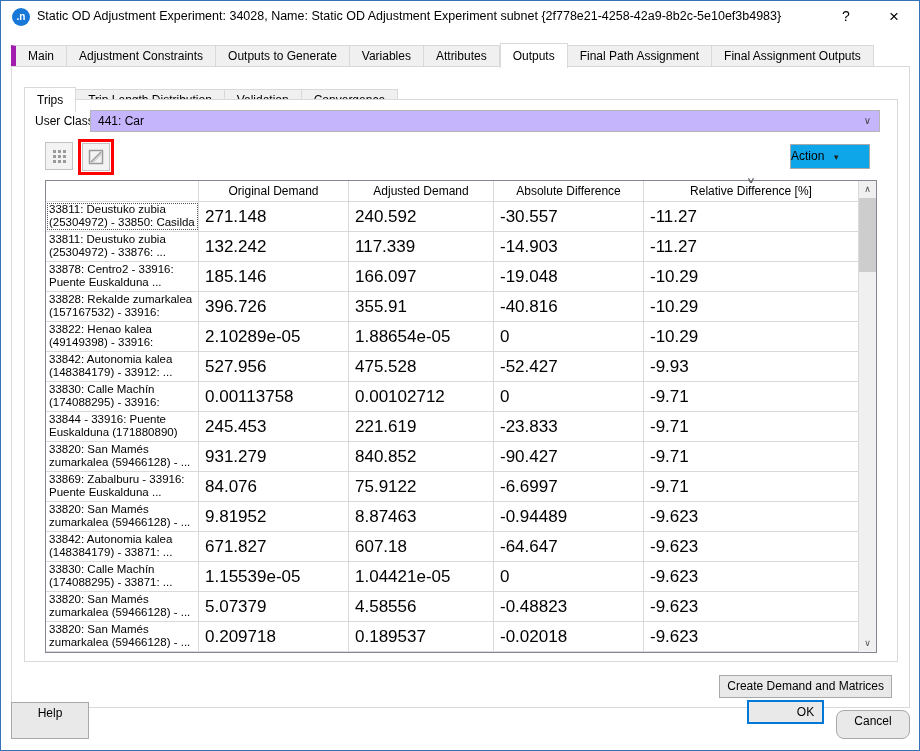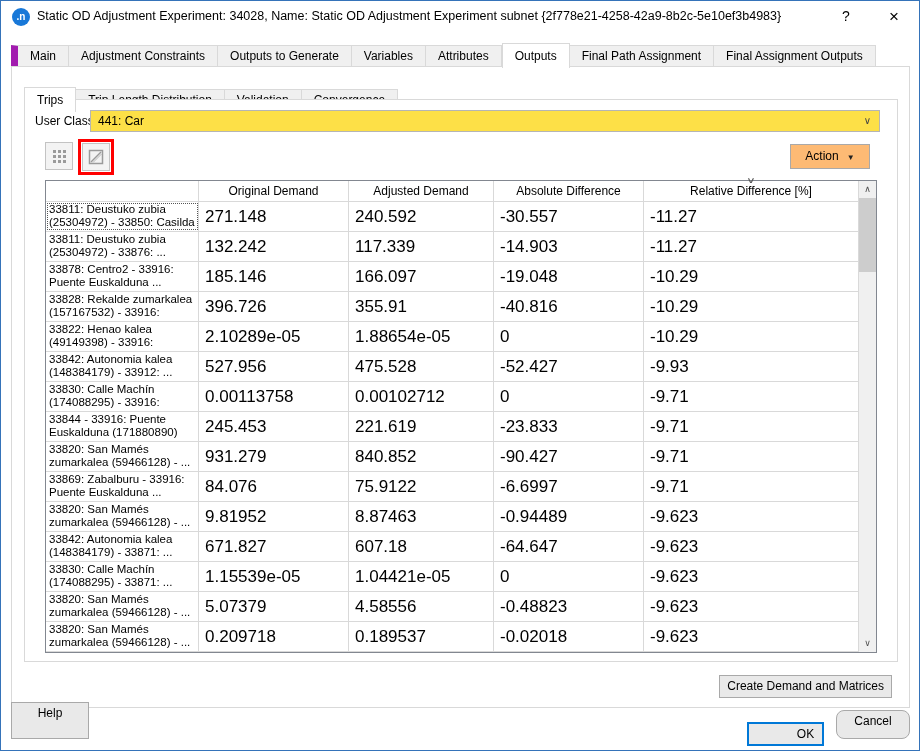--- a/index.html
+++ b/index.html
@@ -11,39 +11,39 @@
   .logo { position:absolute; left:11px; top:7px; width:18px; height:18px; border-radius:50%; background:#1878d8; color:#fff; font-size:10px; font-weight:bold; text-align:center; line-height:18px; }
   .title-text { position:absolute; left:36px; top:0; height:31px; line-height:31px; font-size:12.5px; white-space:nowrap; }
   .tb-btn { position:absolute; top:0; width:34px; height:31px; text-align:center; line-height:31px; cursor:default; }
   .tb-help { right:56px; font-size:14px; }
   .tb-close { right:8px; font-size:17px; }
 
   
   .tabbar { position:absolute; display:flex; align-items:flex-end; }
   .main-tabbar { left:10px; top:41px; height:25px; }
   .tab { height:22px; line-height:21px; padding:0 12px; background:#f0f0f0; border:1px solid #d9d9d9; border-left:none; white-space:nowrap; }
-  .tab:first-child { border-left:7px solid #a21caf; }
+  .tab:first-child { border-left:5px solid #a21caf; }
   .tab.active { height:25px; line-height:24px; background:#fff; border:1px solid #d9d9d9; border-bottom:none; position:relative; z-index:3; margin-bottom:-1px; }
 
   .main-panel { position:absolute; left:10px; right:9px; top:65px; height:642px; border:1px solid #d9d9d9; background:#fff; }
 
   .sub-tabbar { left:12px; top:20px; height:24px; }
   .sub-panel { position:absolute; left:12px; right:11px; top:32px; height:563px; border:1px solid #d9d9d9; background:#fff; }
 
   
   .uc-label { position:absolute; left:10px; top:14px; }
-  .combo { position:absolute; left:65px; right:17px; top:10px; height:22px; background:#fde047; border:1px solid #b5b5b5; line-height:20px; padding-left:7px; }
+  .combo { position:absolute; left:65px; right:17px; top:10px; height:22px; background:#c4b5fd; border:1px solid #b5b5b5; line-height:20px; padding-left:7px; }
   .combo .chev { position:absolute; right:8px; top:0; line-height:20px; font-size:10px; color:#444; }
 
   
   .tool-btn { position:absolute; width:28px; height:28px; background:#f3f3f3; border:1px solid #c3c3c3; display:flex; align-items:center; justify-content:center; }
   .btn-grid { left:20px; top:42px; }
   .red-box { position:absolute; left:53px; top:39px; padding:1px; border:3px solid #ff0000; }
   .red-box .tool-btn { position:static; }
-  .action-btn { position:absolute; right:27px; top:44px; width:80px; height:25px; background:#fdba74; border:1px solid #a9a9a9; text-align:center; line-height:23px; }
+  .action-btn { position:absolute; right:27px; top:44px; width:80px; height:25px; background:#0ea5e9; border:1px solid #a9a9a9; line-height:23px; }
   .action-btn .arrow { font-size:8px; margin-left:8px; color:#222; }
 
   
   .tbl { position:absolute; left:20px; top:80px; width:832px; height:473px; border:1px solid #828790; background:#fff; }
   .thead { display:flex; height:21px; border-bottom:1px solid #d9d9d9; }
   .th { border-right:1px solid #d9d9d9; text-align:center; line-height:20px; position:relative; font-size:12px; }
   .c0 { width:153px; } .c1 { width:150px; } .c2 { width:145px; } .c3 { width:150px; } .c4 { width:215px; }
   .sort-ind { position:absolute; top:-4px; left:50%; transform:translateX(-50%) scaleX(1.6); font-size:8px; color:#555; line-height:8px; }
   .tbody { height:450px; overflow:hidden; }
   .trow { display:flex; height:30px; border-bottom:1px solid #d9d9d9; }
@@ -55,21 +55,21 @@
   
   .vscroll { position:absolute; right:0; top:0; width:17px; height:471px; background:#f0f0f0; }
   .sc-arrow { position:absolute; left:0; width:17px; height:17px; text-align:center; font-size:9px; color:#505050; line-height:17px; }
   .sc-up { top:0; } .sc-down { bottom:0; }
   .sc-thumb { position:absolute; left:0; top:17px; width:17px; height:74px; background:#cdcdcd; }
 
   
   .push-btn { background:#e9e9e9; border:1px solid #a9a9a9; text-align:center; font-size:12px; }
   .create-btn { position:absolute; right:17px; bottom:9px; height:23px; line-height:21px; padding:0 7px; }
   .help-btn { position:absolute; left:10px; bottom:11px; width:78px; height:37px; line-height:21px; }
-  .ok-btn { position:absolute; right:95px; bottom:4px; width:77px; height:24px; line-height:20px; border:2px solid #0078d7;padding-left:40px; }
+  .ok-btn { position:absolute; right:95px; bottom:26px; width:77px; height:24px; line-height:20px; border:2px solid #0078d7;padding-left:40px; }
   .cancel-btn { position:absolute; right:9px; bottom:11px; width:74px; height:29px; line-height:21px;border-radius:8px; }
 
   svg { display:block; }
 </style>
 </head>
 <body>
 
 <div class="dialog">
 
   <div class="titlebar">

